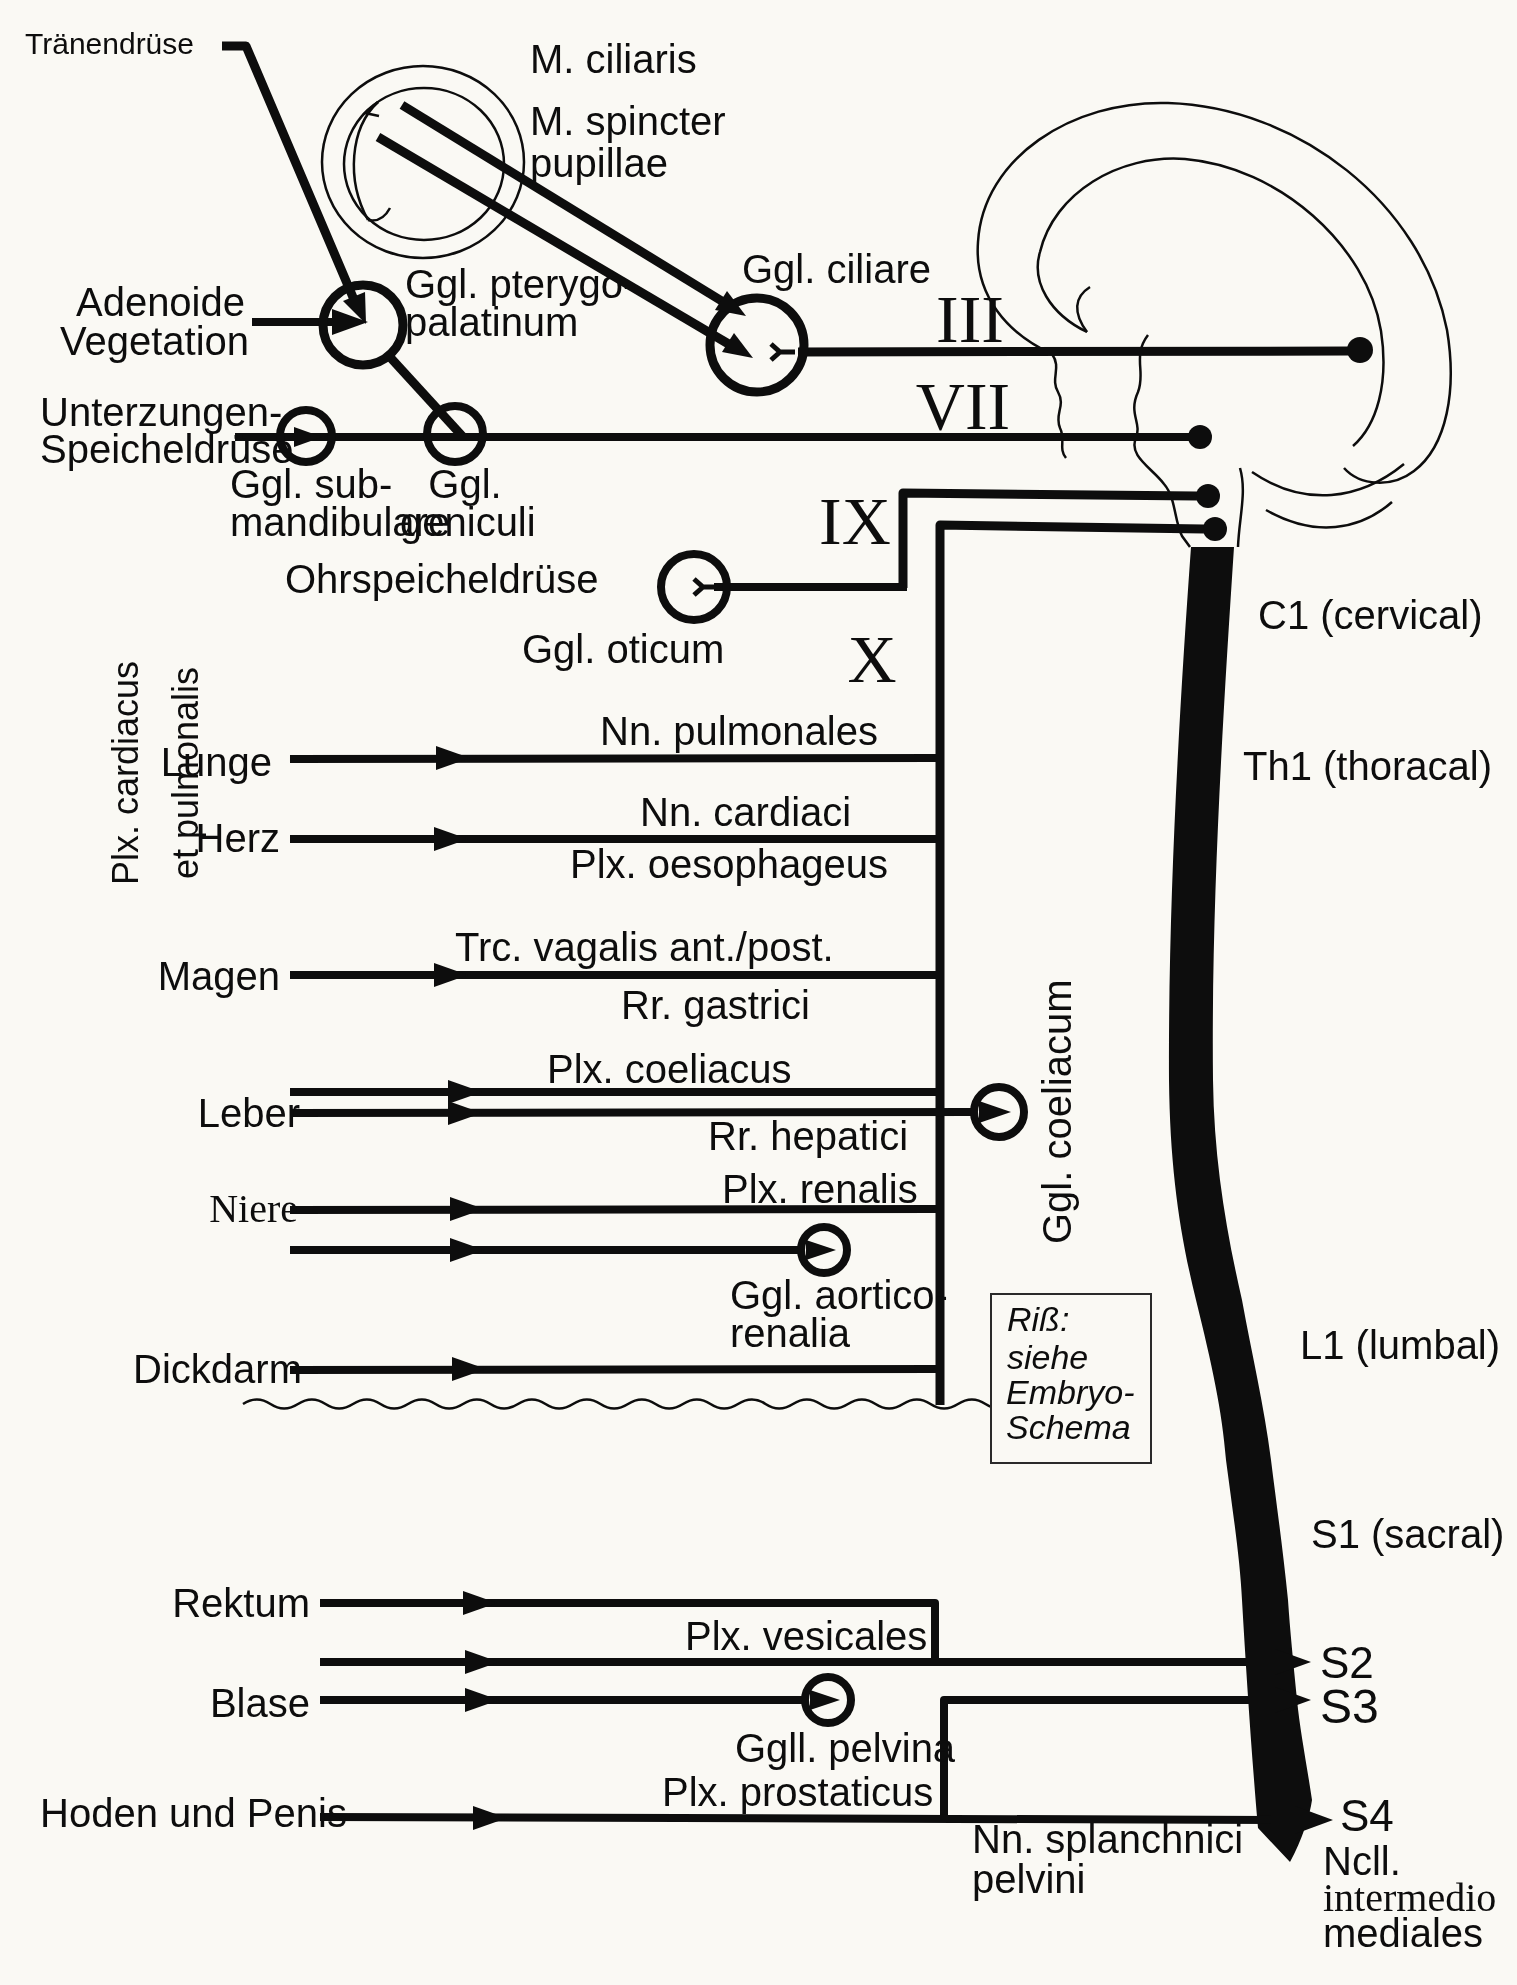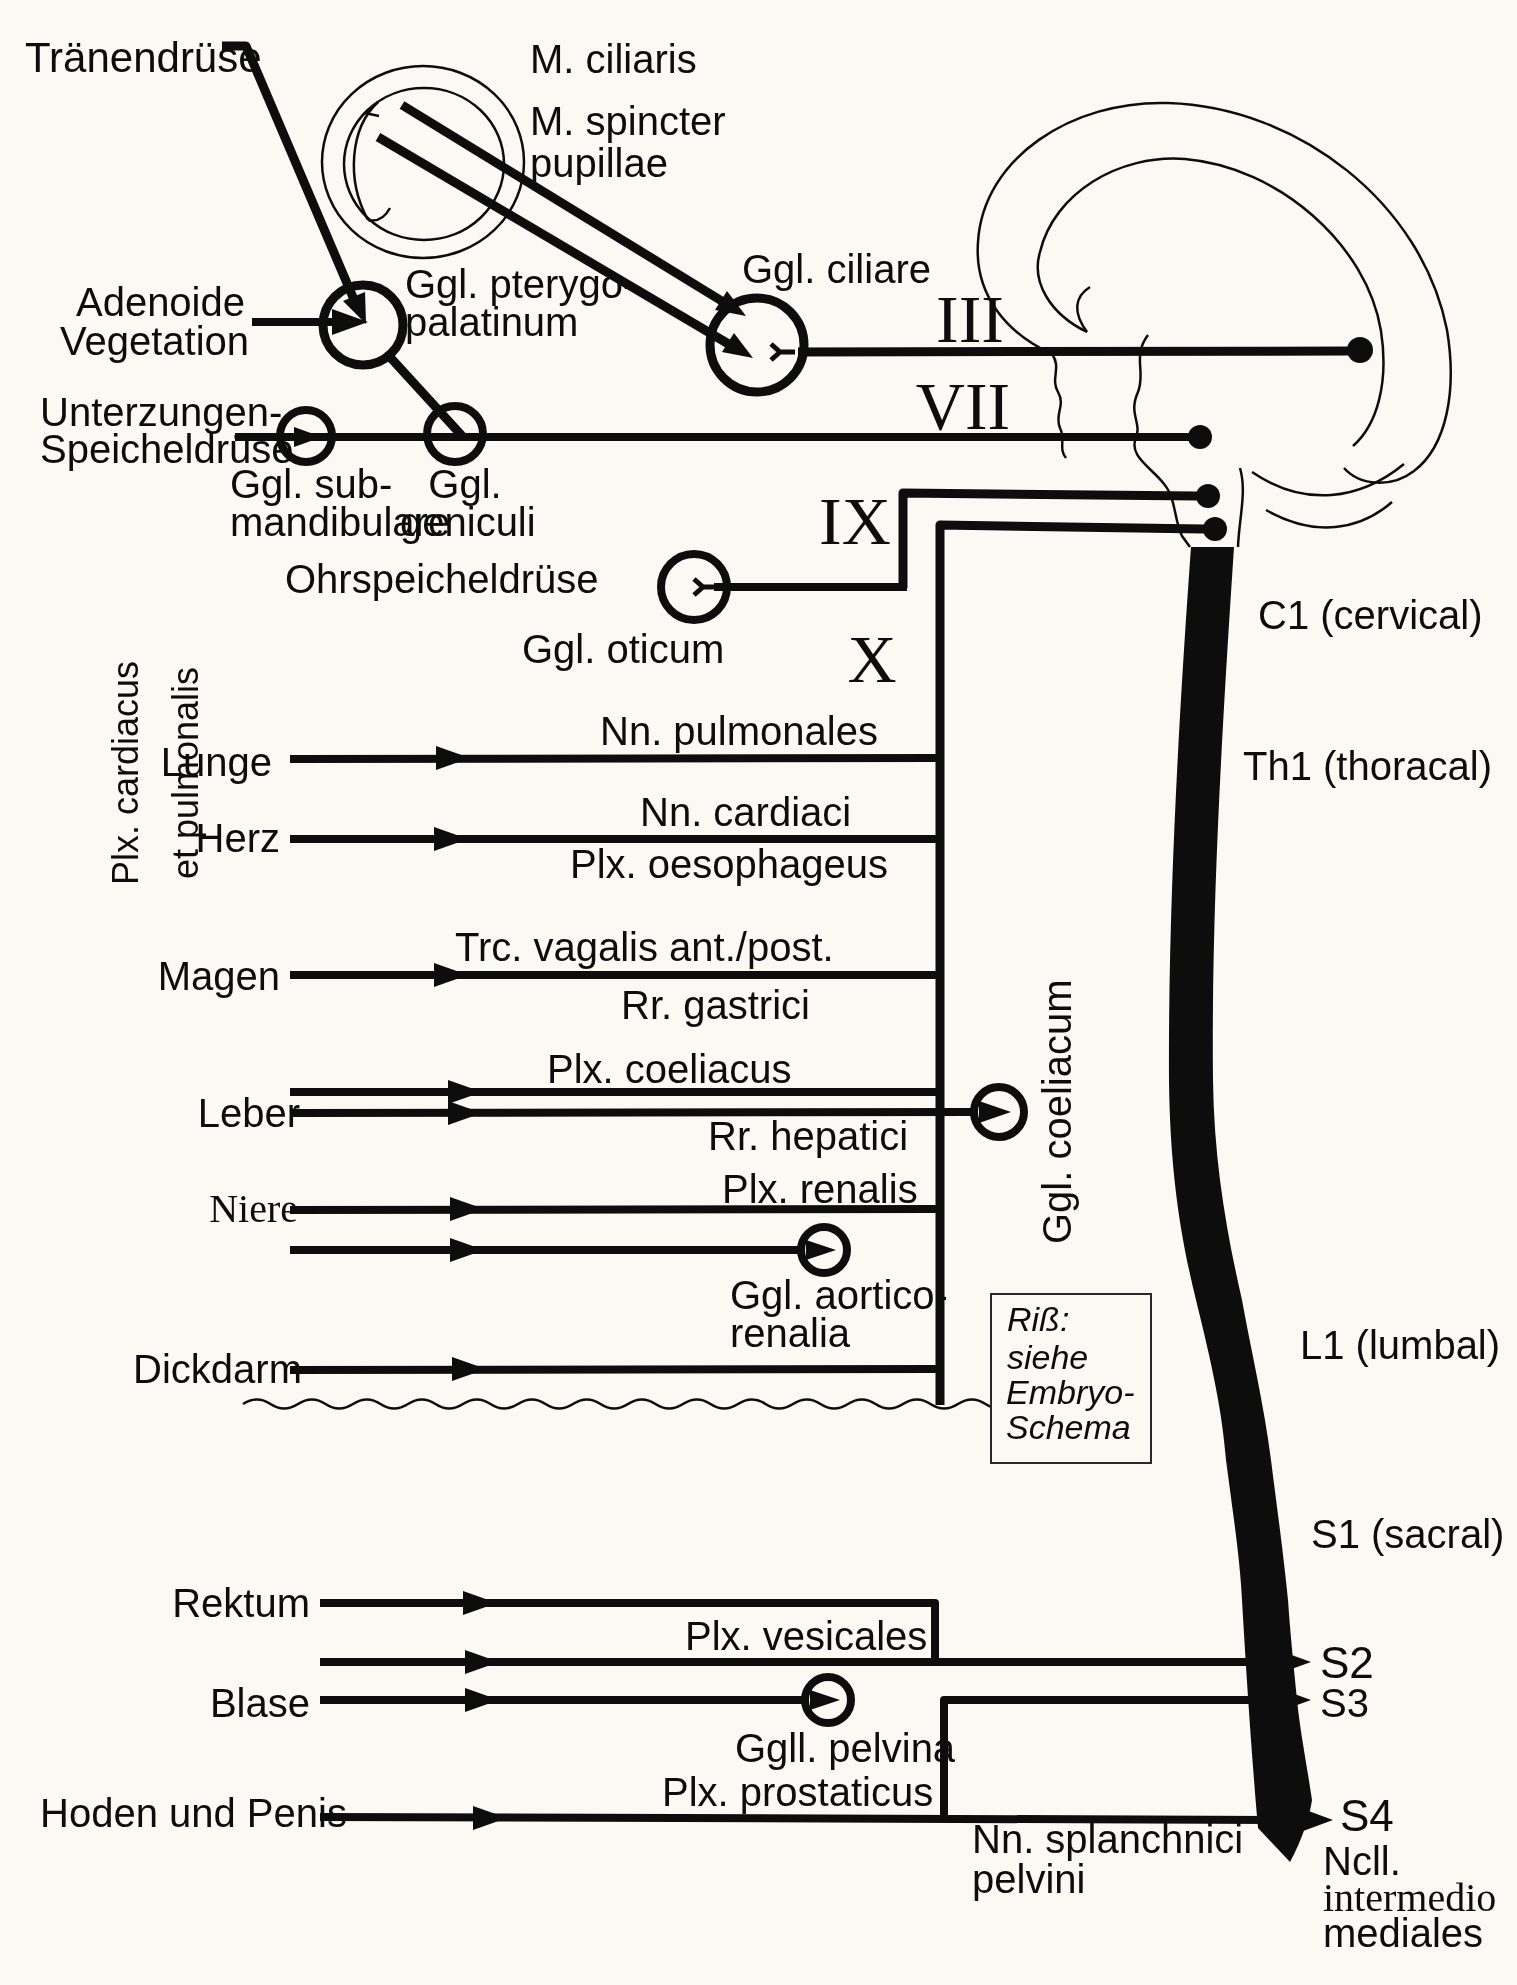--- a/index.html
+++ b/index.html
@@ -139,21 +139,21 @@
       <circle cx="1208" cy="496" r="12"></circle>
       <circle cx="1215" cy="529" r="12"></circle>
     </g>
 
     <path stroke-width="2.5" d="M243,1404 q14,-9 27.5,0 t27.5,0 t27.5,0 t27.5,0 t27.5,0 t27.5,0 t27.5,0 t27.5,0
          t27.5,0 t27.5,0 t27.5,0 t27.5,0 t27.5,0 t27.5,0 t27.5,0 t27.5,0 t27.5,0 t27.5,0
          t27.5,0 t27.5,0 t27.5,0 t27.5,0 t27.5,0 t27.5,0 t27.5,0 t27.5,0 t27.5,0 t27.5,0
          t27.5,0 t27.5,0 t27.5,0 t27.5,0"></path>
   </svg>
 
-  <div class="lbl" style="left:25px;top:38px;font-size:42px;">Tränendrüse</div>
+  <div class="lbl" style="left:25px;top:30px;font-size:30px;">Tränendrüse</div>
 
   <div class="lbl" style="left:530px;top:40px;">M. ciliaris</div>
   <div class="lbl" style="left:530px;top:102px;">M. spincter</div>
   <div class="lbl" style="left:530px;top:144px;">pupillae</div>
 
   <div class="lbl r" style="left:60px;top:283px;width:185px;">Adenoide</div>
   <div class="lbl r" style="left:60px;top:322px;width:185px;">Vegetation</div>
 
   <div class="lbl" style="left:405px;top:265px;">Ggl. pterygo-</div>
   <div class="lbl" style="left:405px;top:303px;">palatinum</div>
@@ -175,21 +175,21 @@
   <div class="lbl roman c" style="left:920px;top:285px;width:100px;">III</div>
   <div class="lbl roman c" style="left:903px;top:372px;width:120px;">VII</div>
   <div class="lbl roman c" style="left:805px;top:487px;width:100px;">IX</div>
   <div class="lbl roman c" style="left:822px;top:625px;width:100px;">X</div>
 
   <div class="lbl" style="left:1258px;top:596px;">C1 (cervical)</div>
   <div class="lbl" style="left:1243px;top:747px;">Th1 (thoracal)</div>
   <div class="lbl" style="left:1300px;top:1326px;">L1 (lumbal)</div>
   <div class="lbl" style="left:1311px;top:1515px;">S1 (sacral)</div>
   <div class="lbl" style="left:1320px;top:1642px;font-size:44px;">S2</div>
-  <div class="lbl" style="left:1320px;top:1684px;font-size:40px;">S3</div>
+  <div class="lbl" style="left:1320px;top:1684px;font-size:48px;">S3</div>
   <div class="lbl" style="left:1340px;top:1795px;font-size:44px;">S4</div>
   <div class="lbl" style="left:1323px;top:1842px;">Ncll.</div>
   <div class="lbl" style="left:1323px;top:1879px;font-family:Liberation Serif, serif;">intermedio</div>
   <div class="lbl" style="left:1323px;top:1914px;">mediales</div>
 
   <div class="lbl rot small-lh" style="left:21px;top:718px;width:270px;">
     <span>Plx. cardiacus</span><br>
     <span>et pulmonalis</span>
   </div>
   <div class="lbl rot" style="left:927px;top:1095px;width:260px;">Ggl. coeliacum</div>

